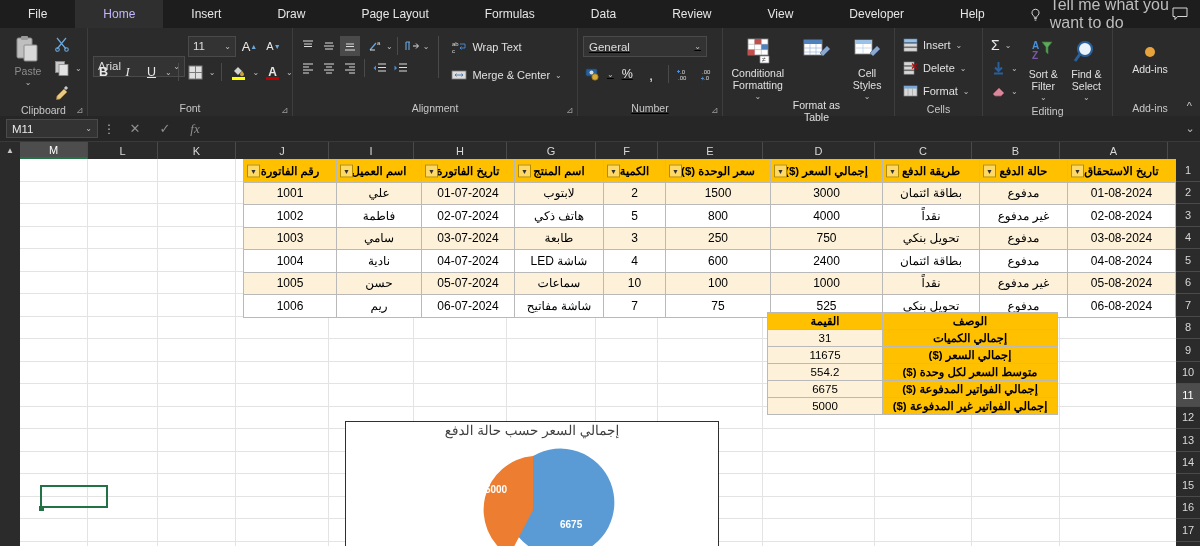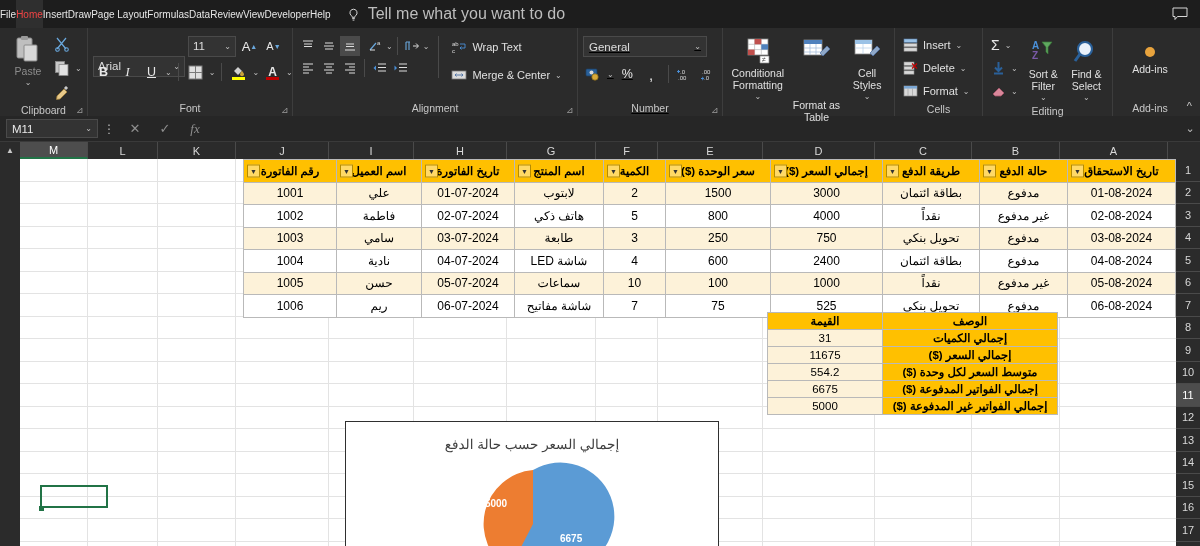--- a/index.html
+++ b/index.html
@@ -9,24 +9,24 @@
     background: #1f1f1f; overflow: hidden;
   }
   body { position: relative; }
 
   
   .menubar {
     height: 28px; background: #1d1d1d; display: flex; align-items: stretch;
     position: relative;
   }
   .menu-item {
-    padding: 0 0; display: flex; align-items: center;
-    color: #e6e6e6; font-size: 10px; white-space: nowrap;
-  }
-  .menu-item.active { background: #2f2f2f; color: #ef4444; }
+    padding: 0 28px; display: flex; align-items: center;
+    color: #e6e6e6; font-size: 12px; white-space: nowrap;
+  }
+  .menu-item.active { background: #2f2f2f; color: #c4b5fd; }
   .tellme { display: flex; align-items: center; gap: 8px; padding-left: 16px; }
   .tellme .bulb { width: 13px; height: 13px; }
   .tellme-text { color: #bdbdbd; font-size: 16px; }
   .comment-icon { position: absolute; right: 12px; top: 7px; width: 16px; height: 14px; }
 
   
   .ribbon {
     height: 88px; background: #2b2b2b; display: flex; align-items: stretch;
     position: relative;
   }
@@ -155,21 +155,21 @@
   .stable th { background:#FFC000; color:#000; font-weight:bold; }
   .stable td.desc { background:#FFC000; color:#000; font-weight:bold; }
   .stable td.val { background:#FDF2D9; color:#000; }
 
   
   .chartbox {
     position:absolute; background:#fff; border:1px solid #2f2f2f;
   }
   .chart-title {
     text-align:center; font-size:13.5px; color:#404040; direction:rtl;
-    margin-top:14px; font-weight:normal;
+    font-weight:normal;
   }
 
   .selcell {
     position:absolute; border:2px solid #217346; background:transparent; z-index:6;
   }
   .selhandle { position:absolute; width:5px; height:5px; background:#217346; z-index:7; }
 
   svg { display:block; }
 </style>
 </head>

